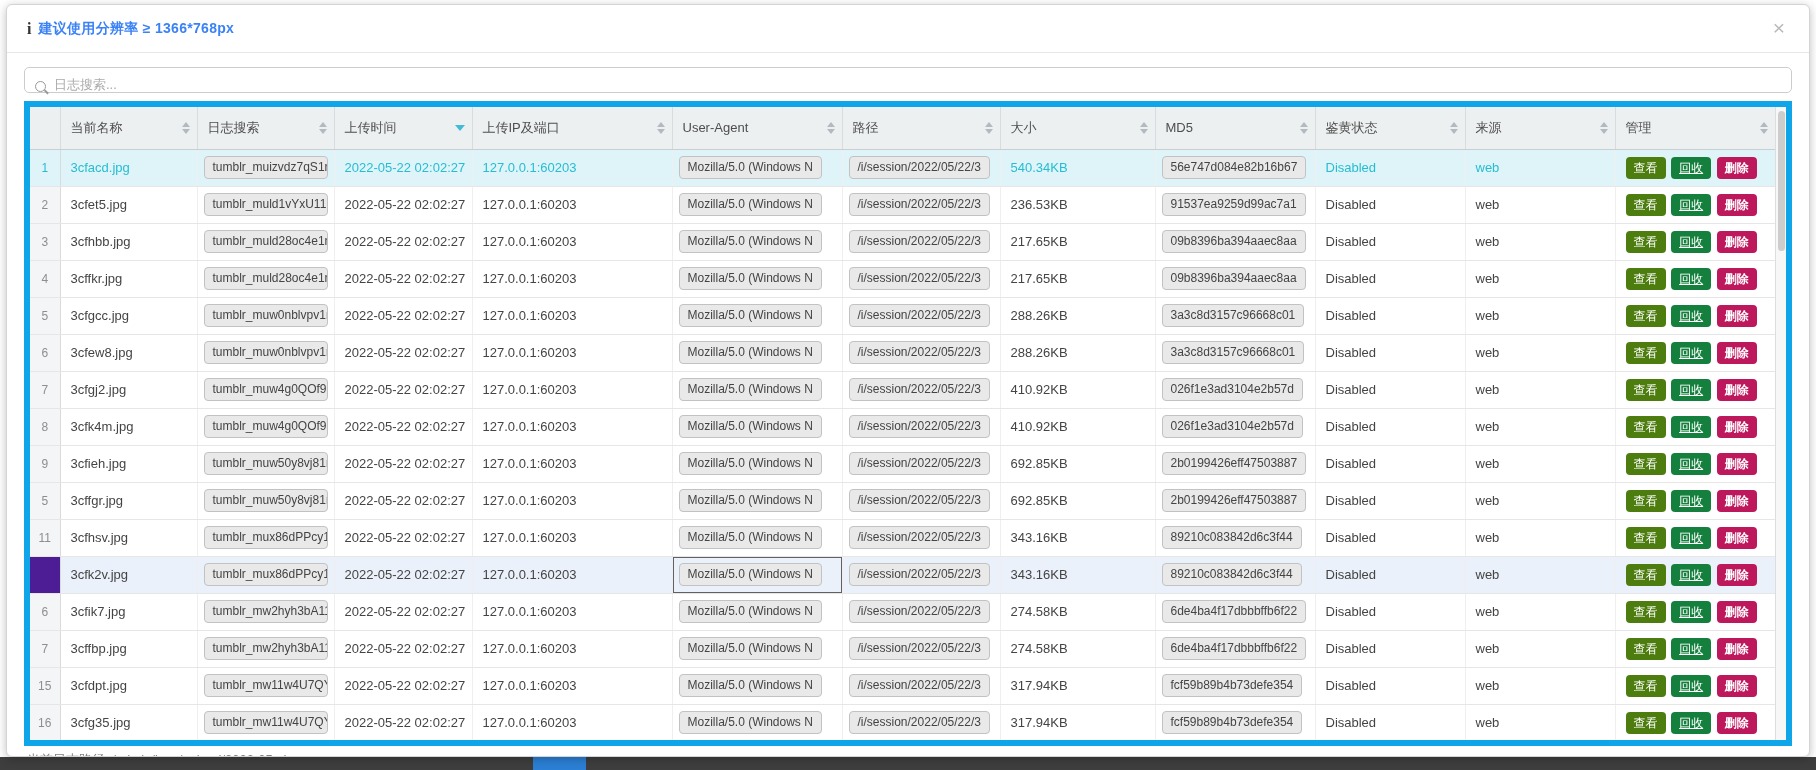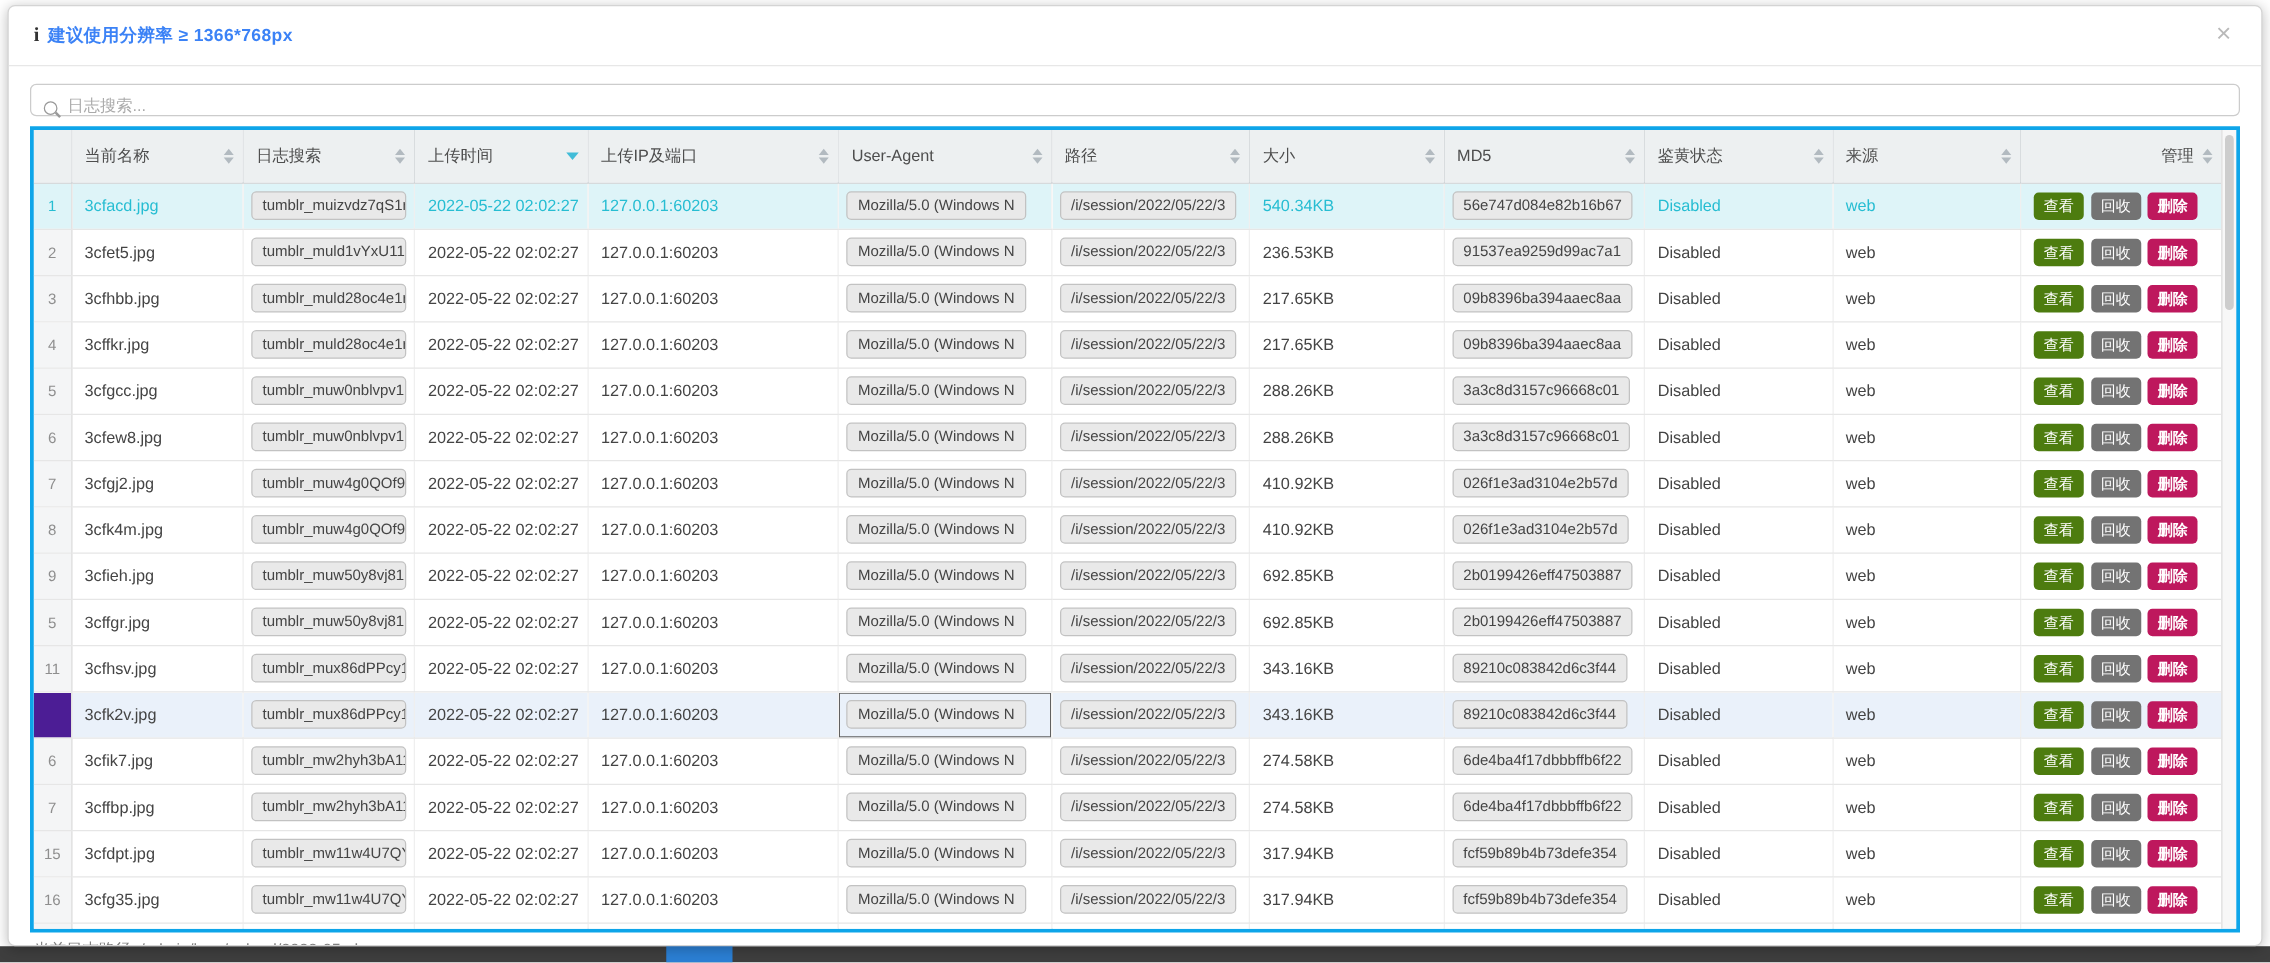--- a/index.html
+++ b/index.html
@@ -26,28 +26,28 @@
   .modal-body { padding: 14px 17px 0 17px; }
 
   
   .searchbar { height: 26px; border: 1px solid #cccccc; border-radius: 5px; display: flex; align-items: flex-end; padding: 0 10px; margin-bottom: 8px; background: #fff; }
   .mag { width: 11px; height: 11px; border: 1.5px solid #999; border-radius: 50%; position: relative; flex: 0 0 auto; }
   .mag::after { content: ""; position: absolute; width: 5px; height: 1.5px; background: #999; left: 8px; top: 9px; transform: rotate(45deg); }
   .searchbar input { border: none; outline: none; flex: 1; margin-left: 8px; font-size: 13px; color: #444; font-family: inherit; background: transparent; }
   .searchbar input::placeholder { color: #aaa; }
 
   
-  .table-wrap { border: 3px solid #0ea5e9; height: 645px; overflow: hidden; display: flex; }
+  .table-wrap { border: 6px solid #0ea5e9; height: 645px; overflow: hidden; display: flex; }
   table { border-collapse: collapse; table-layout: fixed; flex: 1; width: calc(100% - 12px); }
   thead th {
     height: 42px; background: #edf0f1; font-weight: 400; color: #4e4e4e;
     text-align: left; padding: 0 22px 0 10px; font-size: 13px; position: relative;
     border-right: 1px solid #d8dcde; border-bottom: 1px solid #c9ced1; cursor: pointer; white-space: nowrap; overflow: hidden;
   }
-  thead th:last-child { border-right: none; text-align: right; }
+  thead th:last-child { border-right: none; }
   .sort { position: absolute; right: 7px; top: 50%; transform: translateY(-50%); display: flex; flex-direction: column; align-items: center; gap: 2px; }
   .tri-up   { width: 0; height: 0; border-left: 4px solid transparent; border-right: 4px solid transparent; border-bottom: 5px solid #b2bac0; }
   .tri-down { width: 0; height: 0; border-left: 4px solid transparent; border-right: 4px solid transparent; border-top: 5px solid #b2bac0; }
   .sort-desc .tri-down { border-left-width: 5px; border-right-width: 5px; border-top: 6px solid #41bcd8; }
 
   tbody td {
     height: 37px; padding: 0 10px; font-size: 13px; color: #444;
     border-bottom: 1px solid #e6e6e6; border-right: 1px solid #efefef;
     white-space: nowrap; overflow: hidden; background: #fff;
   }
@@ -56,21 +56,21 @@
   td.c-src, td.c-ua, td.c-path, td.c-md5 { padding: 0 6px; }
 
   .badge {
     display: inline-block; max-width: 100%; overflow: hidden; white-space: nowrap;
     background: #e9e9e9; border: 1px solid #c2c2c2; border-radius: 4px;
     padding: 3px 8px; font-size: 12px; color: #444; vertical-align: middle; cursor: pointer; line-height: 15px;
   }
 
   .btn { display: inline-block; border: none; border-radius: 4px; color: #fff; font-size: 12px; padding: 4px 8px; margin-right: 2px; cursor: pointer; font-family: inherit; line-height: 14px; }
   .btn.view { background: #4d7c0f; }
-  .btn.recycle { background: #737373; }
+  .btn.recycle { background: #15803d; text-decoration: underline; }
   .btn.delete { background: #be185d; font-weight: bold; }
 
   
   tr.selected td, tr.selected td.c-idx { background: #def4f8; color: #26bdd2; }
   tr.hover td { background: #eaf1fa; }
   tr.hover td.c-idx { background: #4c1d95; padding-left: 32px; }
   td.focused { box-shadow: inset 0 0 0 1px #616161; }
 
   tr.partial .c-src  .badge { width: 132px; height: 21px; }
   tr.partial .c-ua   .badge { width: 140px; height: 21px; }

